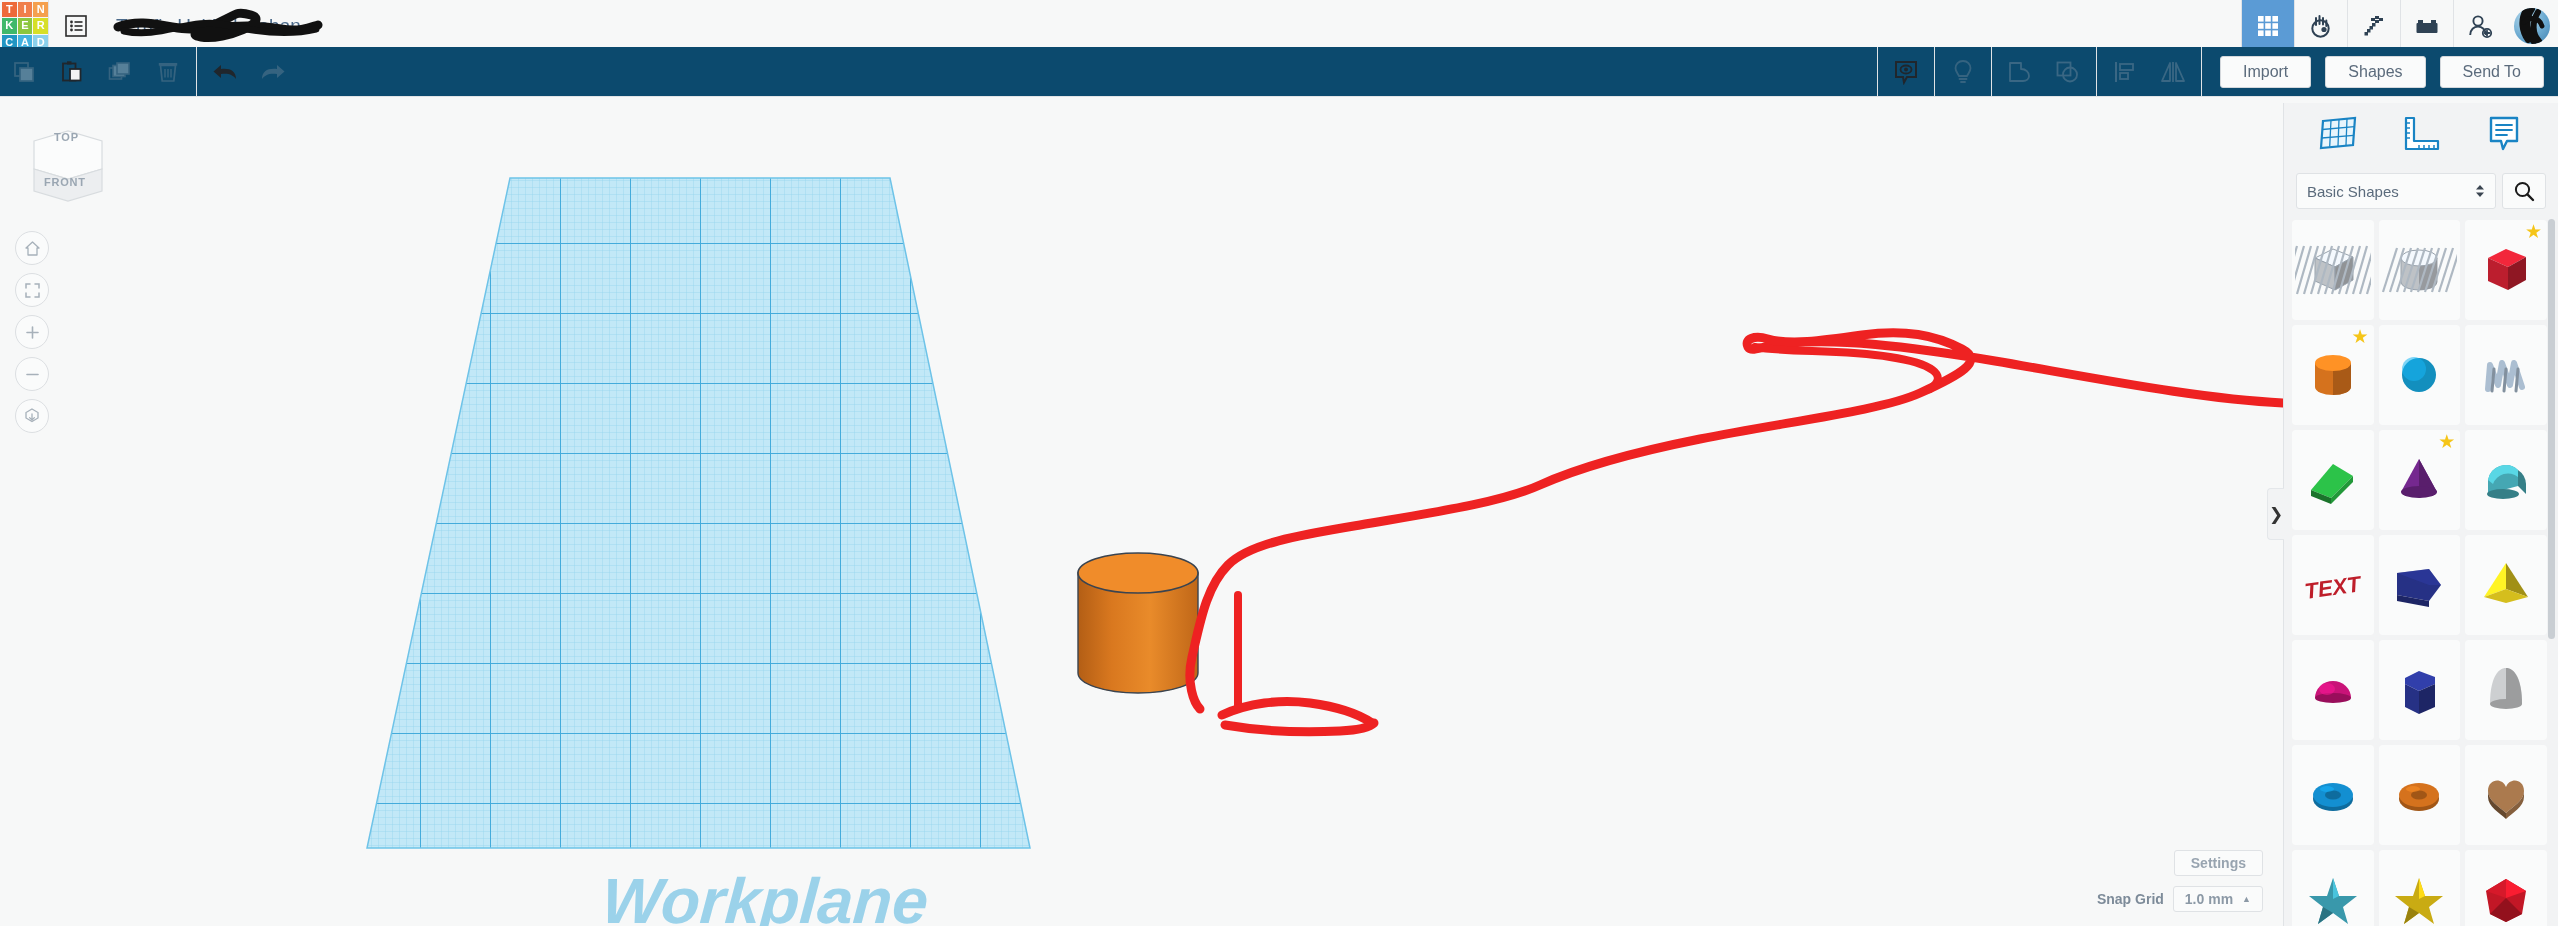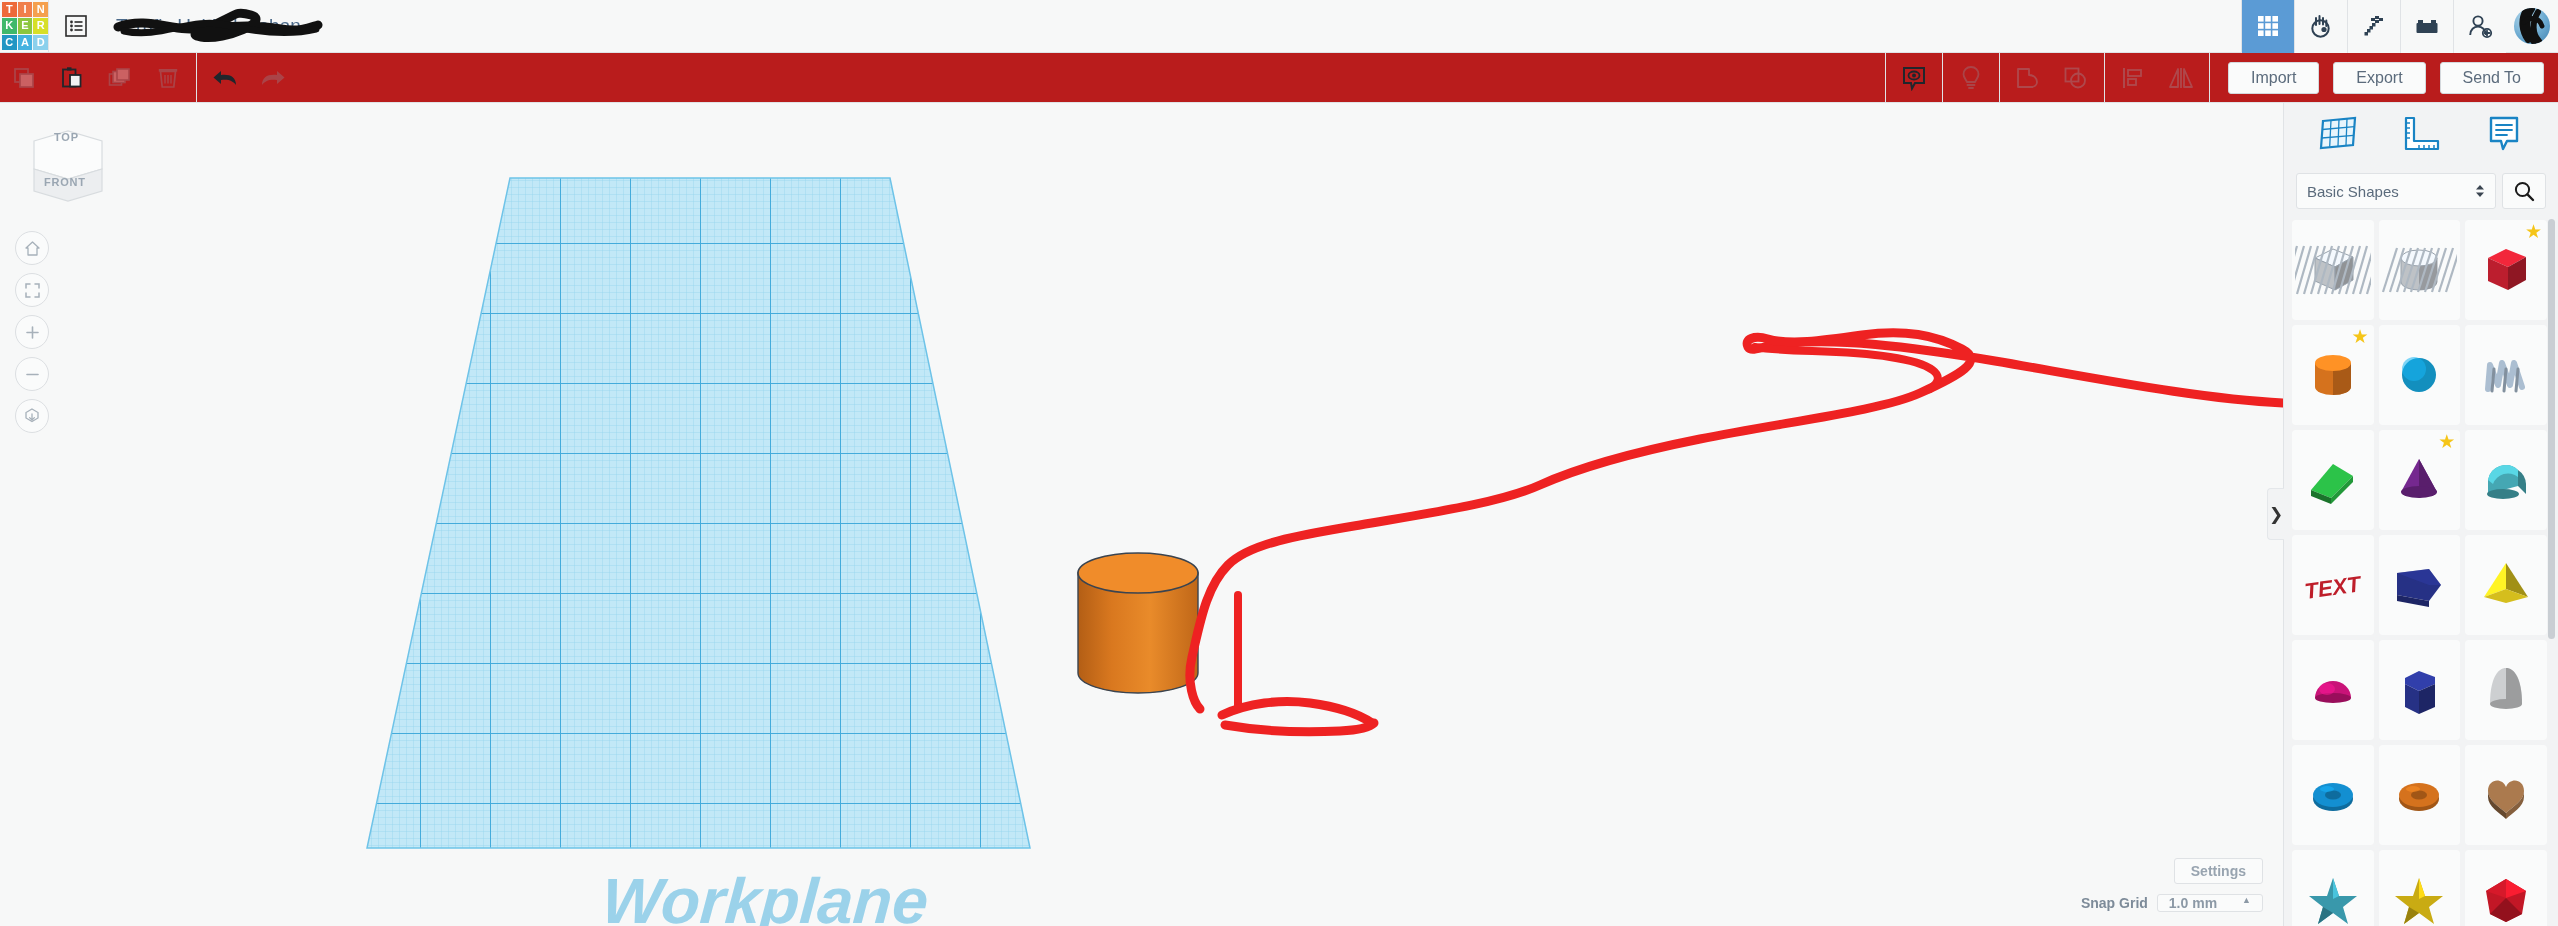--- a/index.html
+++ b/index.html
@@ -46,22 +46,22 @@
   .tr-btn.active { background: #5b9bd5; }
   .avatar {
     width: 36px; height: 36px; border-radius: 50%; margin: 0 8px;
     background: radial-gradient(circle at 35% 30%, #b8dcef 0%, #6aa9d0 55%, #3f7fae 100%);
     position: relative; overflow: hidden; cursor: pointer;
   }
   .avatar .ascribble { position: absolute; left: -2px; top: -4px; }
 
   
   #toolbar2 {
-    position: absolute; top: 53px; left: 0; width: 2558px; height: 50px;
-    background: #b91c1c; border-bottom: 1px solid #e0e3e6;
+    position: absolute; top: 47px; left: 0; width: 2558px; height: 50px;
+    background: #0c4a6e; border-bottom: 1px solid #e0e3e6;
     display: flex; align-items: center;
   }
   .t2-group { display: flex; align-items: center; height: 50px; }
   .t2-btn {
     width: 48px; height: 50px; display: flex; align-items: center; justify-content: center;
     cursor: pointer;
   }
   .t2-btn.dis { opacity: 0.32; cursor: default; }
   .t2-sep { width: 1px; height: 50px; background: #e0e3e6; margin: 0 4px; }
   .t2-right { margin-left: auto; display: flex; align-items: center; height: 50px; }
@@ -97,22 +97,22 @@
   .vp-bottom { position: absolute; right: 20px; bottom: 14px; text-align: right; font-weight: bold; }
   .settings-btn {
     display: inline-flex; align-items: center; justify-content: center;
     height: 26px; padding: 0 16px; border: 1px solid #dfe2e5; border-radius: 3px;
     background: #fafbfb; font-size: 14px; color: #98a4b0; cursor: pointer;
     font-family: "Liberation Sans", sans-serif;
   }
   .snap-row { display: flex; align-items: center; justify-content: flex-end; margin-top: 10px; }
   .snap-label { font-size: 14px; color: #7d8b99; margin-right: 9px; font-family: "Liberation Sans", sans-serif; }
   .snap-val {
-    display: flex; gap: 25px;
-    height: 18px; padding: 0 11px; border: 1px solid #dfe2e5; border-radius: 3px;
+    display: flex; align-items: center; gap: 9px;
+    height: 26px; padding: 0 11px; border: 1px solid #dfe2e5; border-radius: 3px;
     background: #fafbfb; font-size: 14px; color: #8c99a6; cursor: pointer;
     font-family: "Liberation Sans", sans-serif;
   }
 
   
   #rightpanel {
     position: absolute; top: 103px; right: 0; width: 275px; height: 823px;
     background: #f2f3f4; border-left: 1px solid #e0e3e6;
   }
   .rp-tabs { display: flex; align-items: center; justify-content: space-around; height: 62px; padding: 0 12px; }
@@ -329,21 +329,21 @@
       </div>
       <div class="t2-btn dis">
         <svg width="26" height="24" viewBox="0 0 26 24">
           <path d="M10,3 L10,21 L2,21 Z" fill="none" stroke="#9aa6b2" stroke-width="1.8" stroke-linejoin="round"></path>
           <path d="M13,2 L13,22" stroke="#9aa6b2" stroke-width="1.8"></path>
           <path d="M16,3 L16,21 L24,21 Z" fill="none" stroke="#9aa6b2" stroke-width="1.8" stroke-linejoin="round"></path>
         </svg>
       </div>
       <div class="t2-sep"></div>
       <div class="tbtn">Import</div>
-      <div class="tbtn">Export</div>
+      <div class="tbtn">Shapes</div>
       <div class="tbtn" style="margin-right:14px;">Send To</div>
     </div>
   </div>
 
   <div id="viewport">
 
     <svg class="scene" width="2283" height="823" viewBox="0 0 2283 823">
       <defs>
         <pattern id="gridFine" width="7" height="7" patternUnits="userSpaceOnUse">
           <rect width="7" height="7" fill="#bfe7f7"></rect>

